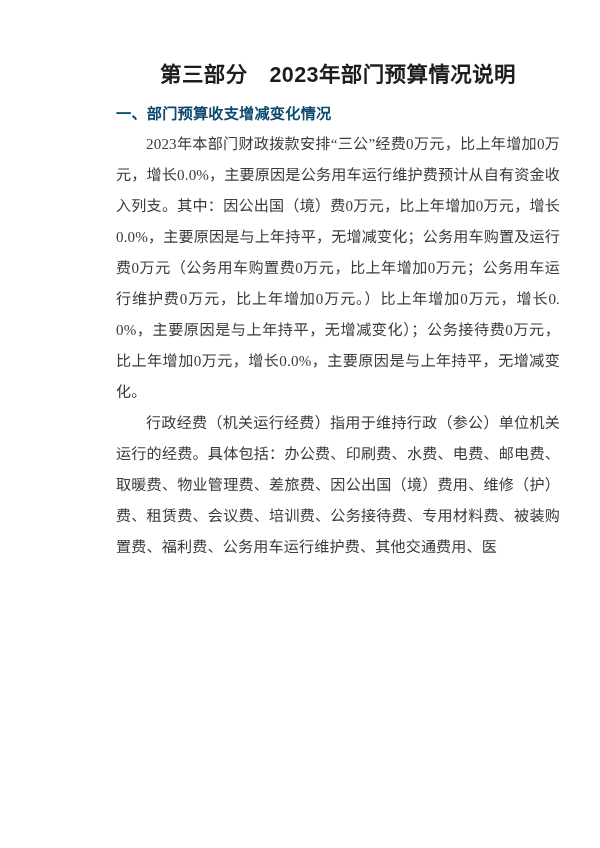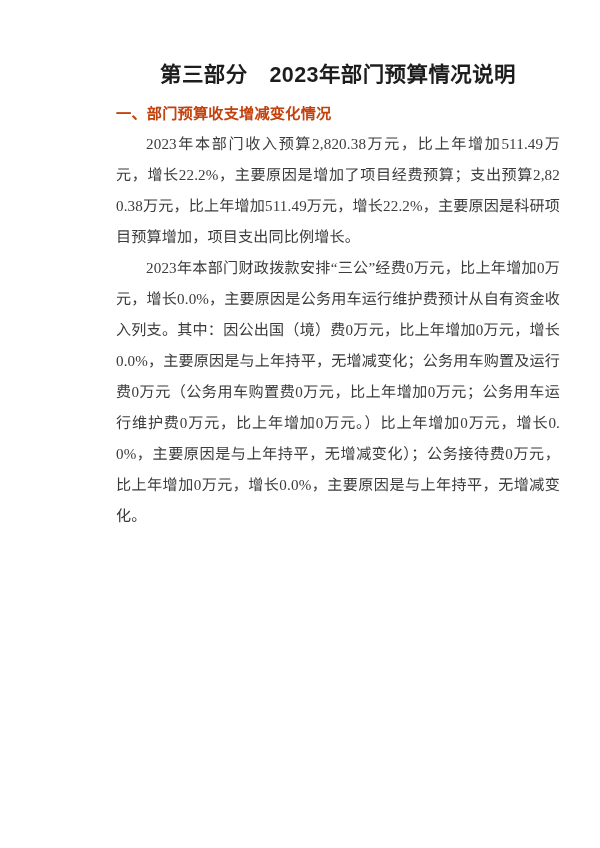--- a/index.html
+++ b/index.html
@@ -35,21 +35,21 @@
     letter-spacing: 0.4px;
     margin: 0 0 8px 0;
     white-space: pre;
   }
 
   .section-heading {
     font-family: "Liberation Sans", "DejaVu Sans", sans-serif;
     font-weight: bold;
     font-size: 15.2px;
     line-height: 31px;
-    color: #c2410c;
+    color: #0c4a6e;
     margin: 0;
     text-indent: 0;
     letter-spacing: 0.2px;
   }
   .section-heading.indent {
     text-indent: 30px;
   }
 
   .body-text {
     font-family: "Liberation Serif", "DejaVu Serif", serif;
@@ -66,20 +66,20 @@
 </style>
 </head>
 <body>
 
 <div class="page">
 
   <h1 class="doc-title">第三部分　2023年部门预算情况说明</h1>
 
   <h2 class="section-heading">一、部门预算收支增减变化情况</h2>
 
-  <p class="body-text">2023年本部门收入预算2,820.38万元，比上年增加511.49万元，增长22.2%，主要原因是增加了项目经费预算；支出预算2,820.38万元，比上年增加511.49万元，增长22.2%，主要原因是科研项目预算增加，项目支出同比例增长。</p>
 
 
   <p class="body-text">2023年本部门财政拨款安排“三公”经费0万元，比上年增加0万元，增长0.0%，主要原因是公务用车运行维护费预计从自有资金收入列支。其中：因公出国（境）费0万元，比上年增加0万元，增长0.0%，主要原因是与上年持平，无增减变化；公务用车购置及运行费0万元（公务用车购置费0万元，比上年增加0万元；公务用车运行维护费0万元，比上年增加0万元。）比上年增加0万元，增长0.0%，主要原因是与上年持平，无增减变化）；公务接待费0万元，比上年增加0万元，增长0.0%，主要原因是与上年持平，无增减变化。</p>
 
 
+  <p class="body-text">行政经费（机关运行经费）指用于维持行政（参公）单位机关运行的经费。具体包括：办公费、印刷费、水费、电费、邮电费、取暖费、物业管理费、差旅费、因公出国（境）费用、维修（护）费、租赁费、会议费、培训费、公务接待费、专用材料费、被装购置费、福利费、公务用车运行维护费、其他交通费用、医</p>
 
 </div>
 
 </body></html>

